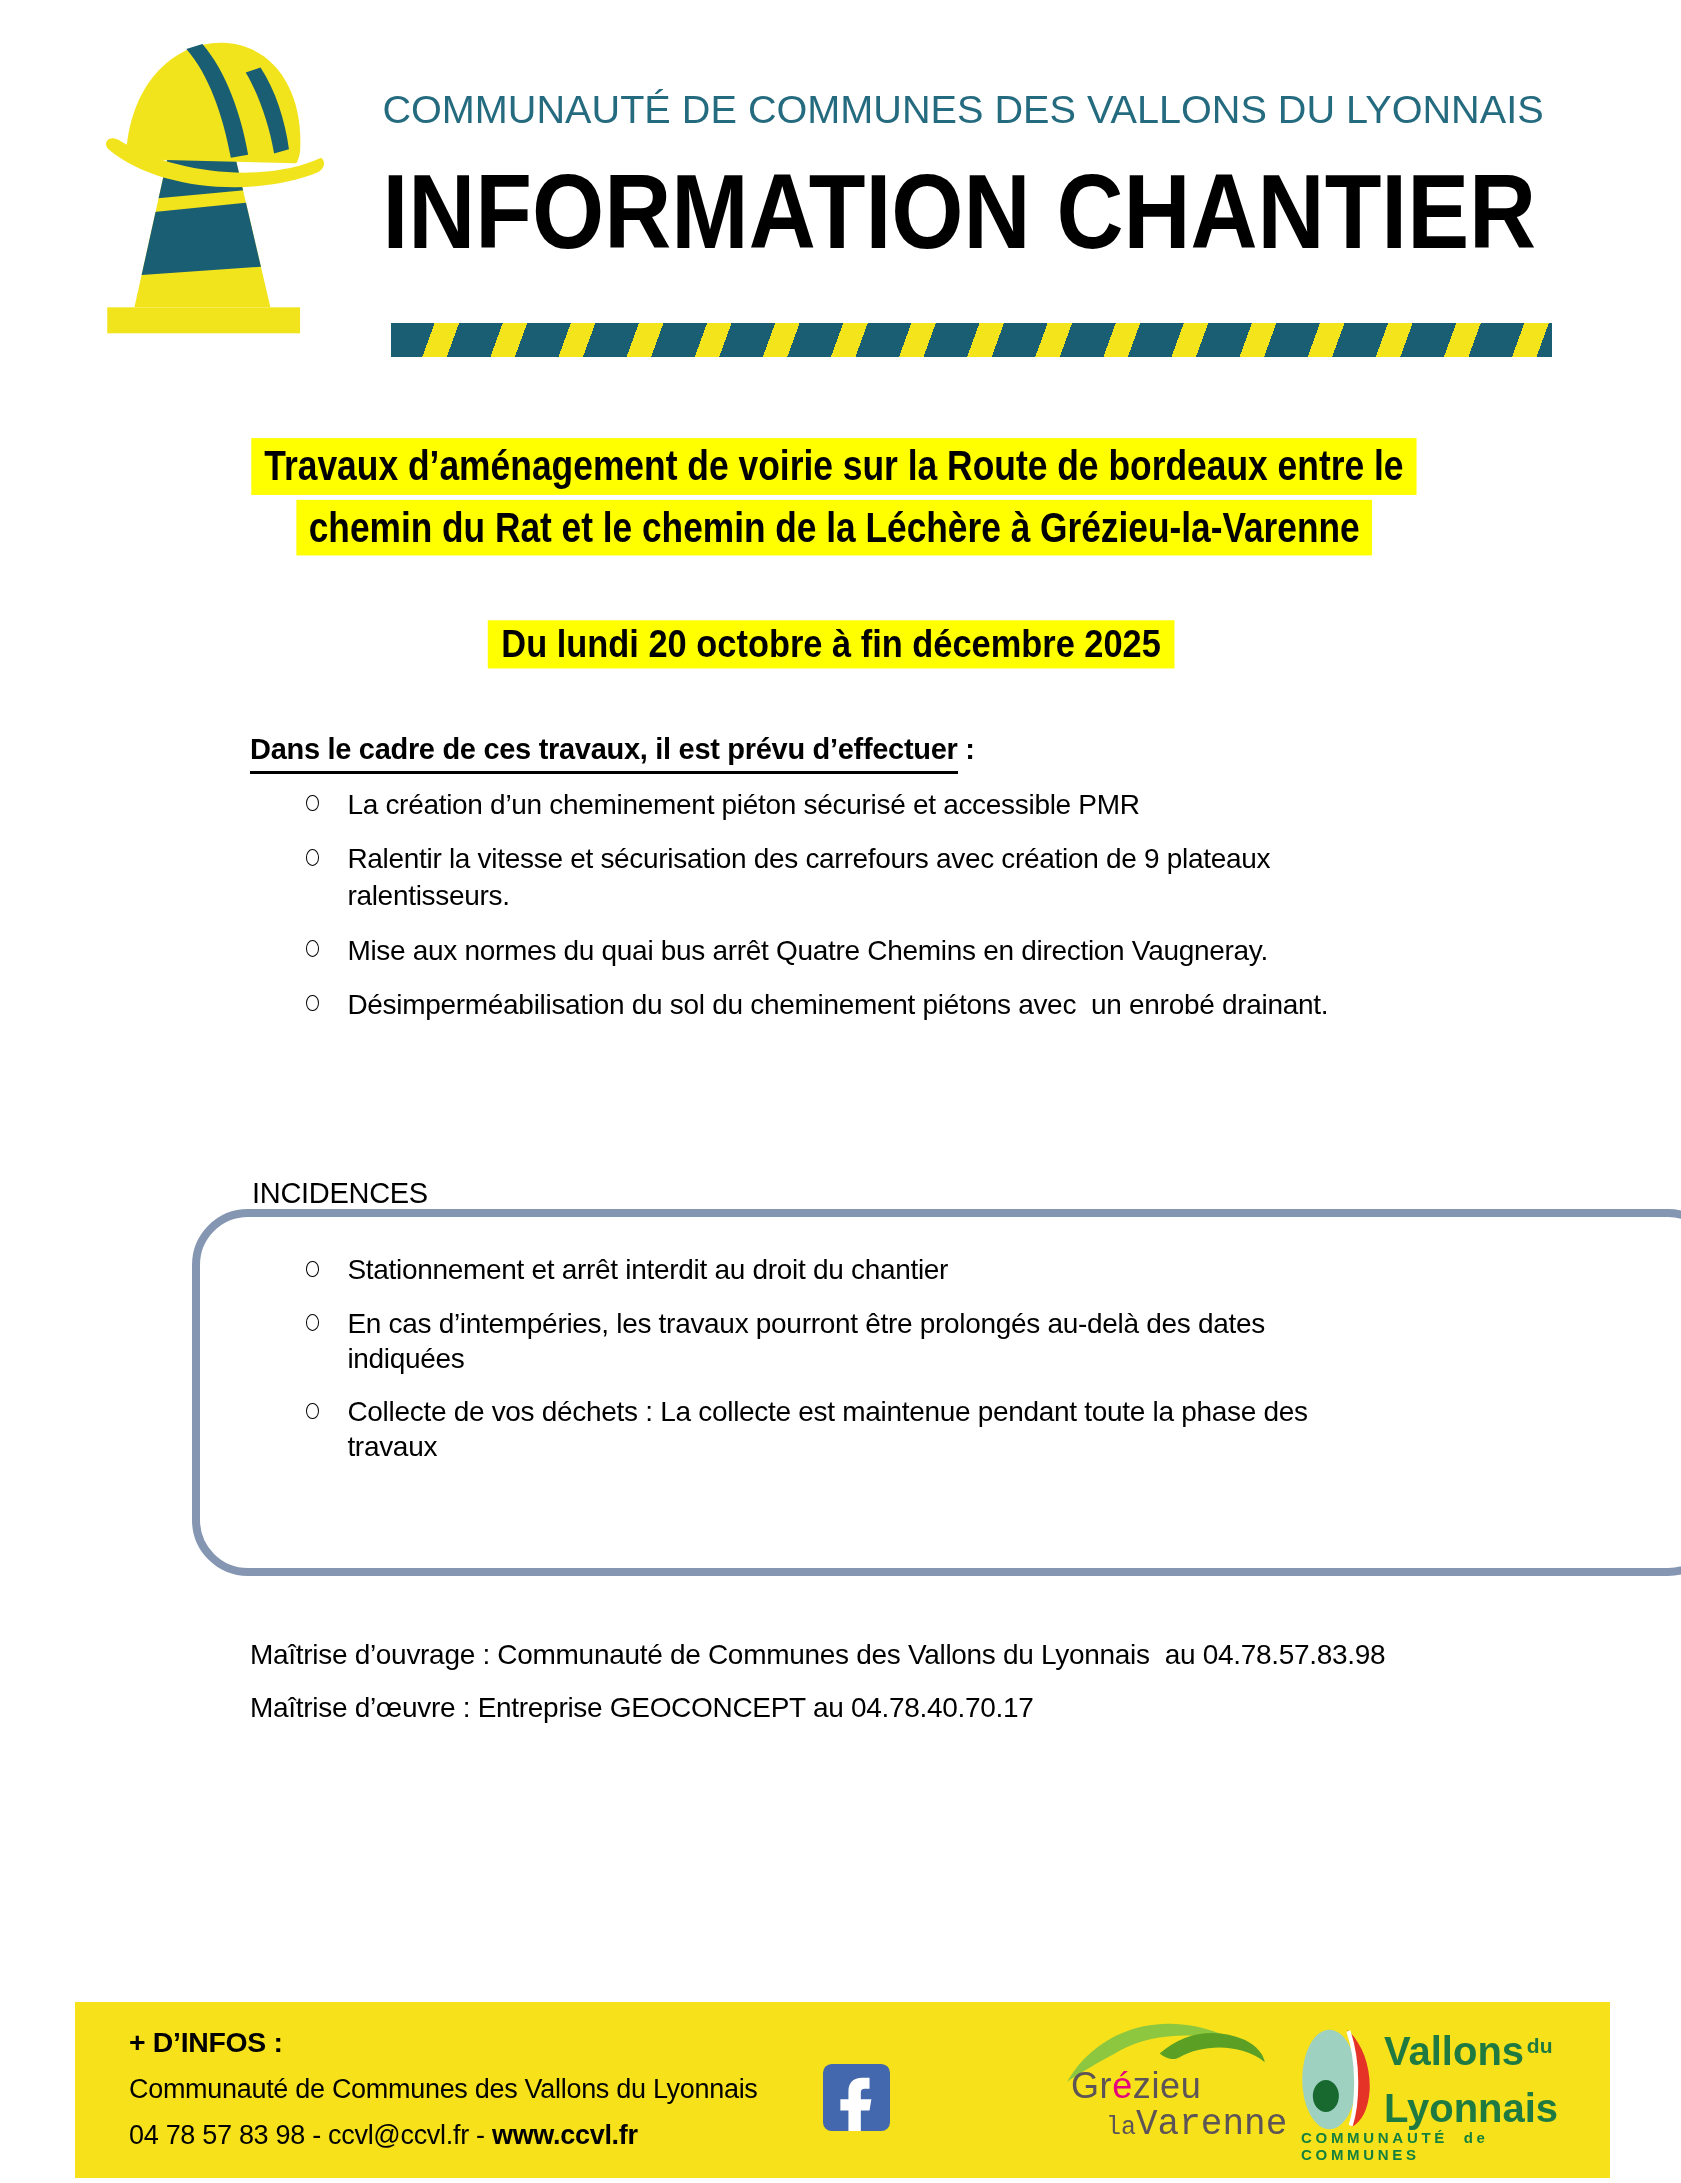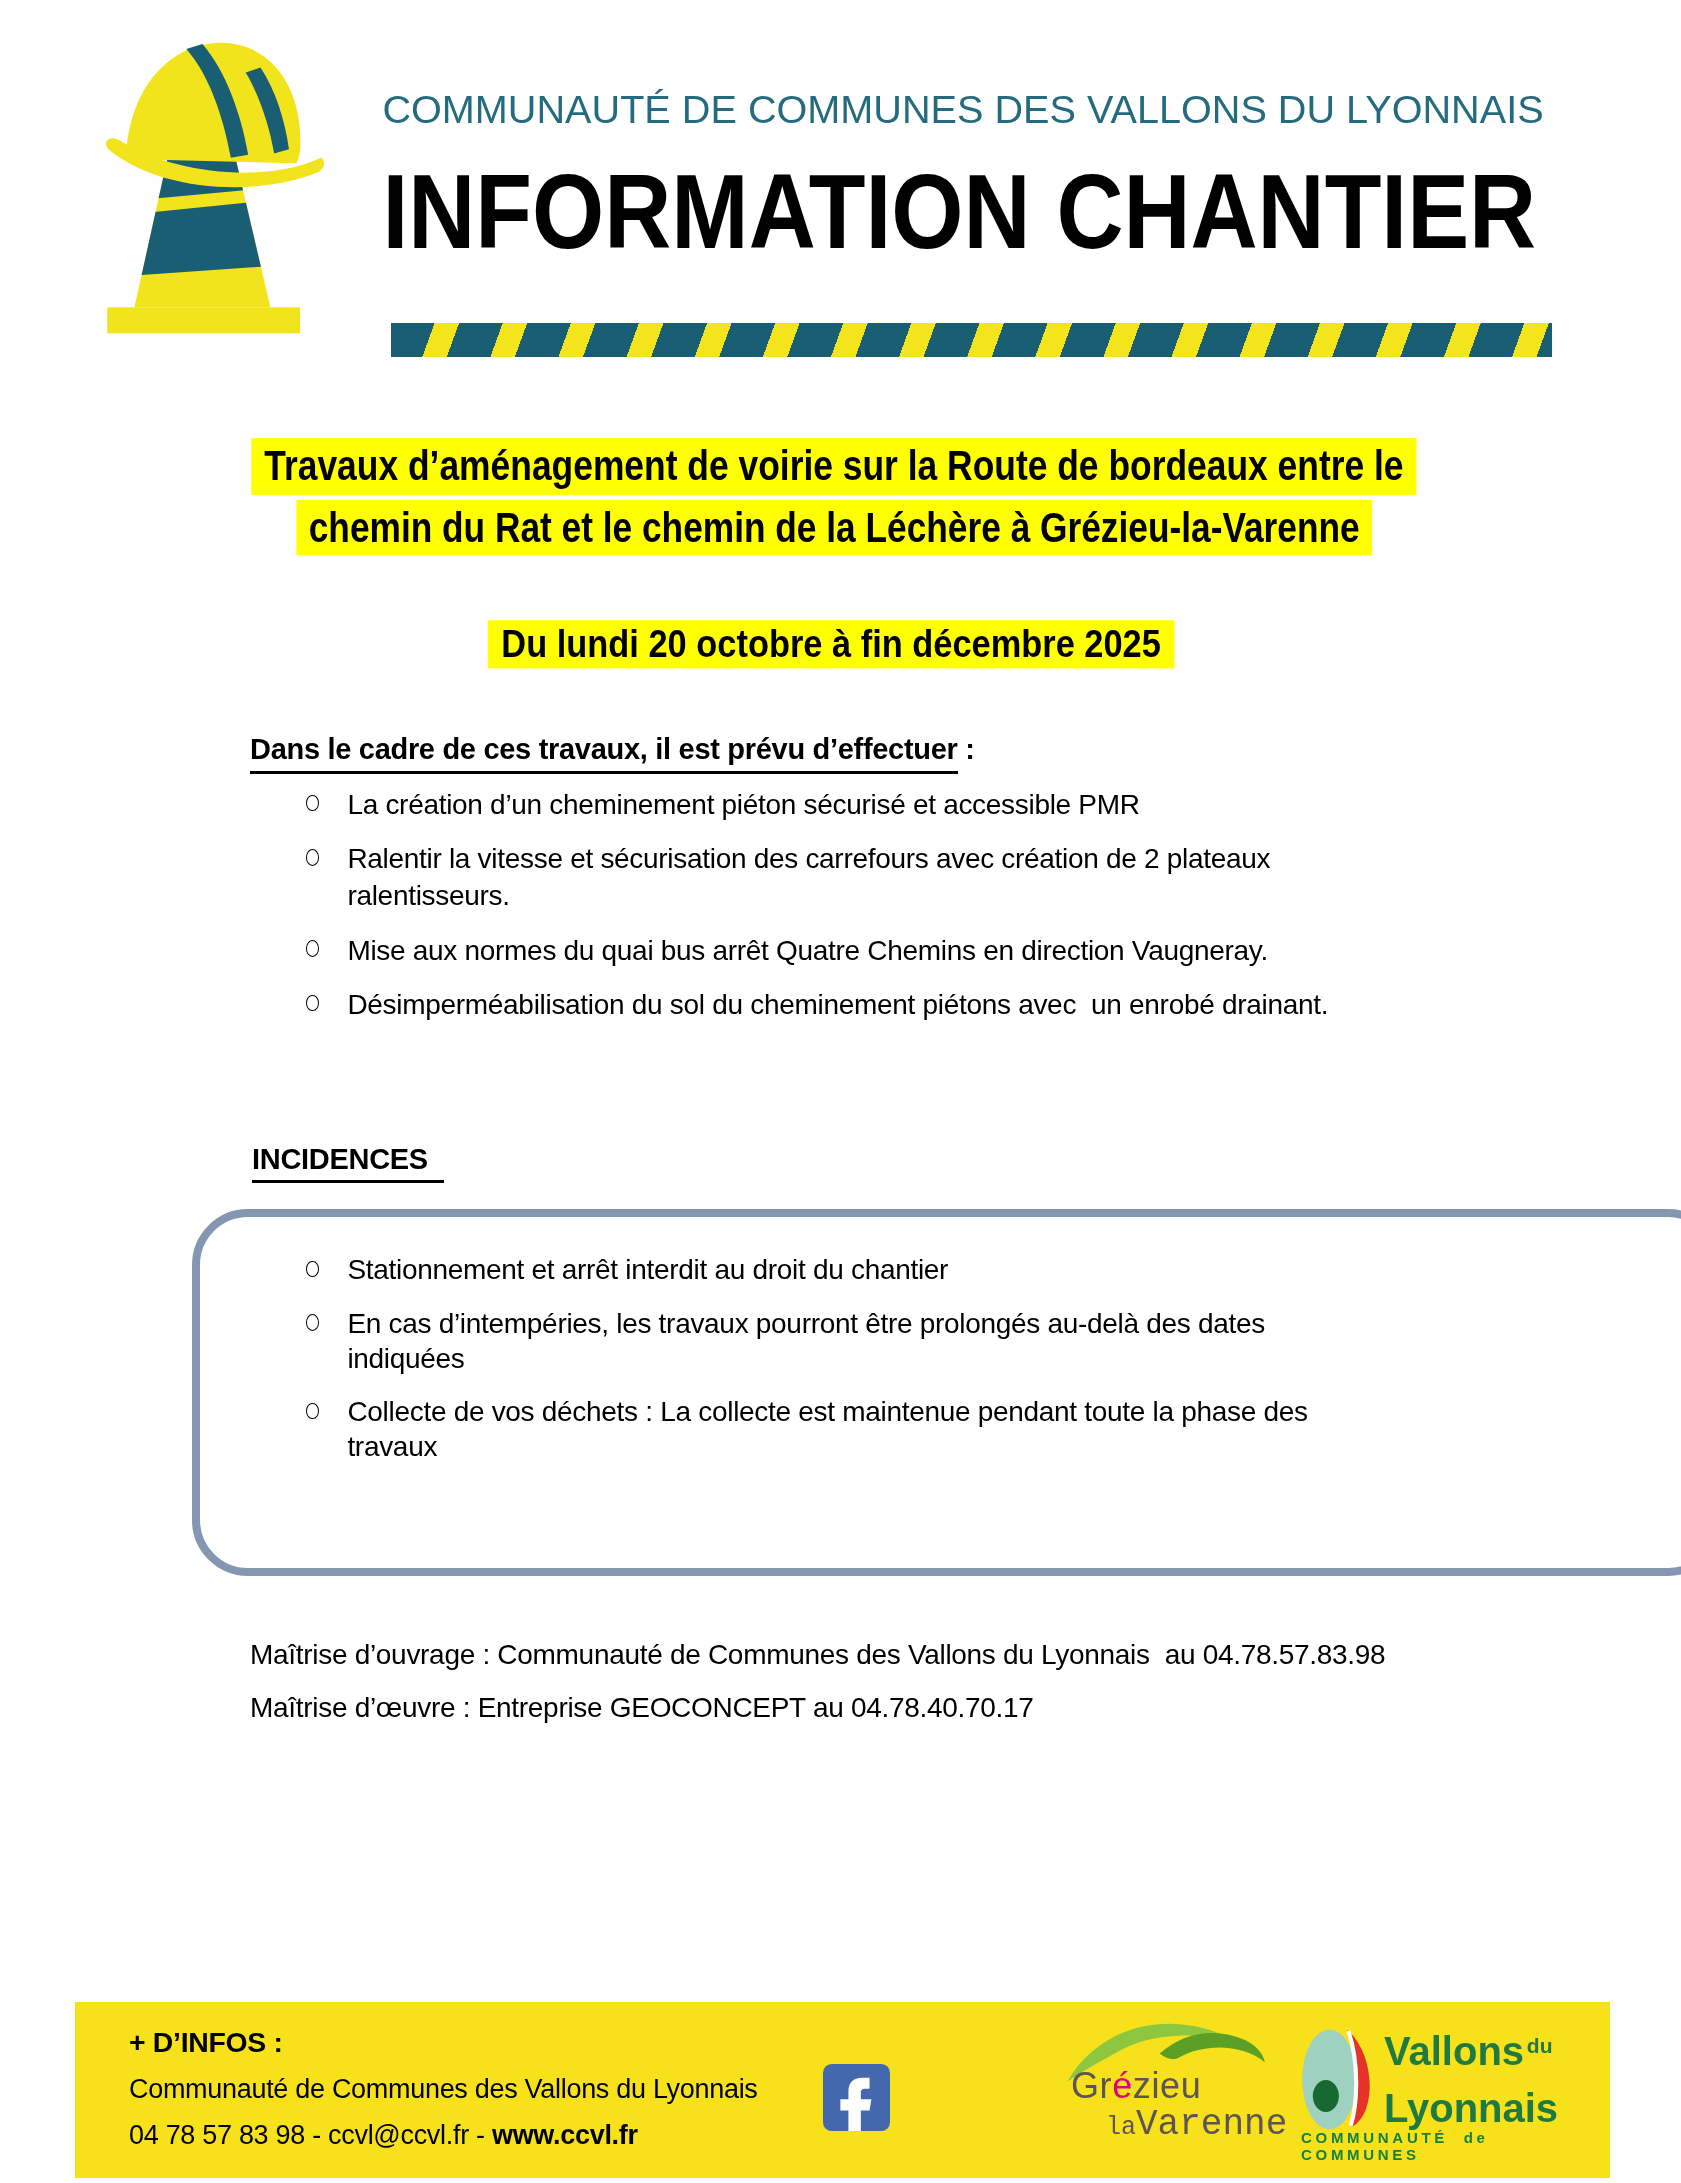--- a/index.html
+++ b/index.html
@@ -35,21 +35,21 @@
   .bullet-cell { flex: 0 0 auto; margin-left: 56px; margin-right: 28.4px; }
   .bullet {
     display: block; width: 13px; height: 16.7px; margin-top: 8.7px;
     border: 1.9px solid #000; border-radius: 50%;
   }
   .li-text { font-size: 28px; line-height: 37px; letter-spacing: -0.3px; max-width: 1051px; }
   .line { display: block; white-space: pre-wrap; }
 
   .works-list { position: absolute; left: 250px; top: 786px; width: 1187px; }
 
-  .incidences-head { position: absolute; left: 252px; top: 1143px; font-size: 29px; font-weight: bold; letter-spacing: -0.3px; }
+  .incidences-head { position: absolute; left: 252px; top: 1177px; font-size: 29px; font-weight: normal; letter-spacing: -0.3px; }
   .incidences-head .u-thick { padding-right: 16px; padding-bottom: 3.7px; }
 
   .incidence-box {
     position: absolute; left: 192px; top: 1209px; width: 1532px; height: 367px;
     border: 8px solid #8496B2; border-radius: 56px;
     background: #ffffff; padding-top: 35px;
   }
   .incidence-box .bullet-cell { margin-left: 106px; }
   .incidence-box .li-text { line-height: 35px; max-width: 1026px; }
   .incidence-box li { margin-bottom: 18.5px; }
@@ -147,21 +147,21 @@
         </span>
       <div class="li-text">
           <span class="line">La création d’un cheminement piéton sécurisé et accessible PMR</span>
         </div>
     </li>
     <li>
       <span class="bullet-cell">
           <span class="bullet"></span>
         </span>
       <div class="li-text">
-        <span class="line">Ralentir la vitesse et sécurisation des carrefours avec création de 2 plateaux</span>
+        <span class="line">Ralentir la vitesse et sécurisation des carrefours avec création de 9 plateaux</span>
         <span class="line">ralentisseurs.</span>
       </div>
     </li>
     <li>
       <span class="bullet-cell">
           <span class="bullet"></span>
         </span>
       <div class="li-text">
           <span class="line">Mise aux normes du quai bus arrêt Quatre Chemins en direction Vaugneray.</span>
         </div>

